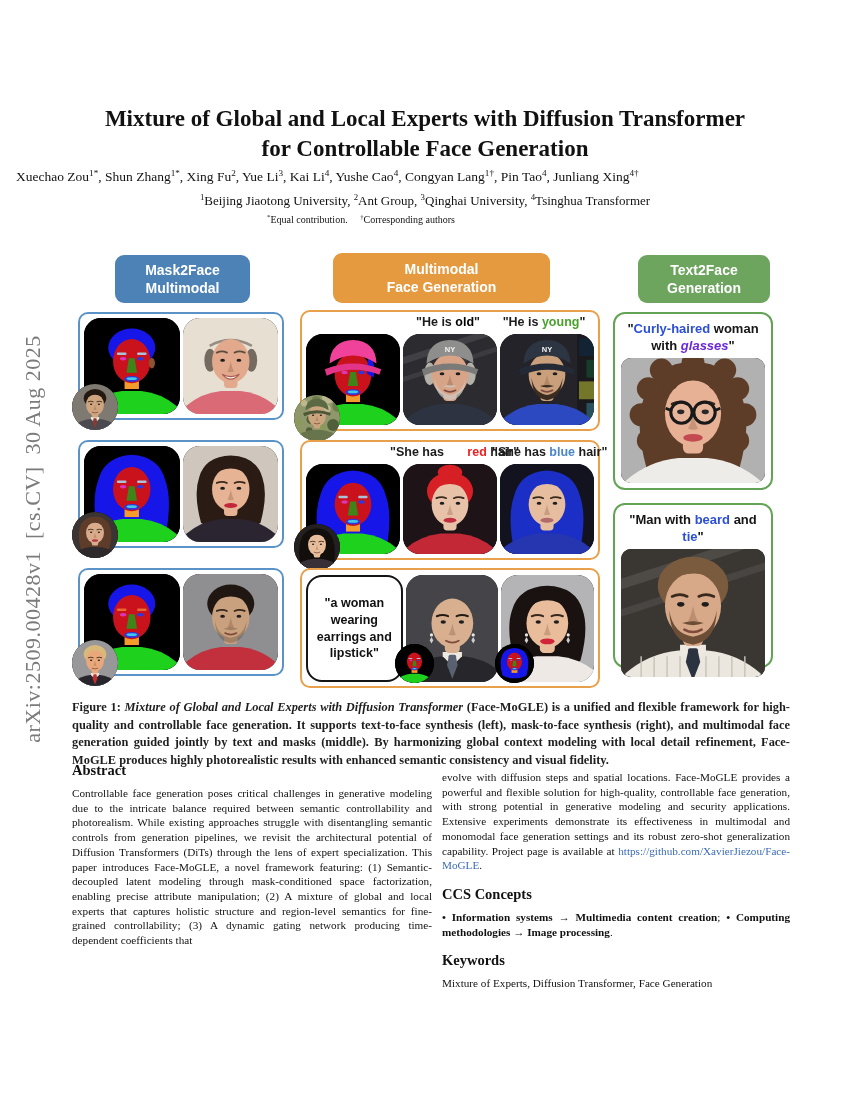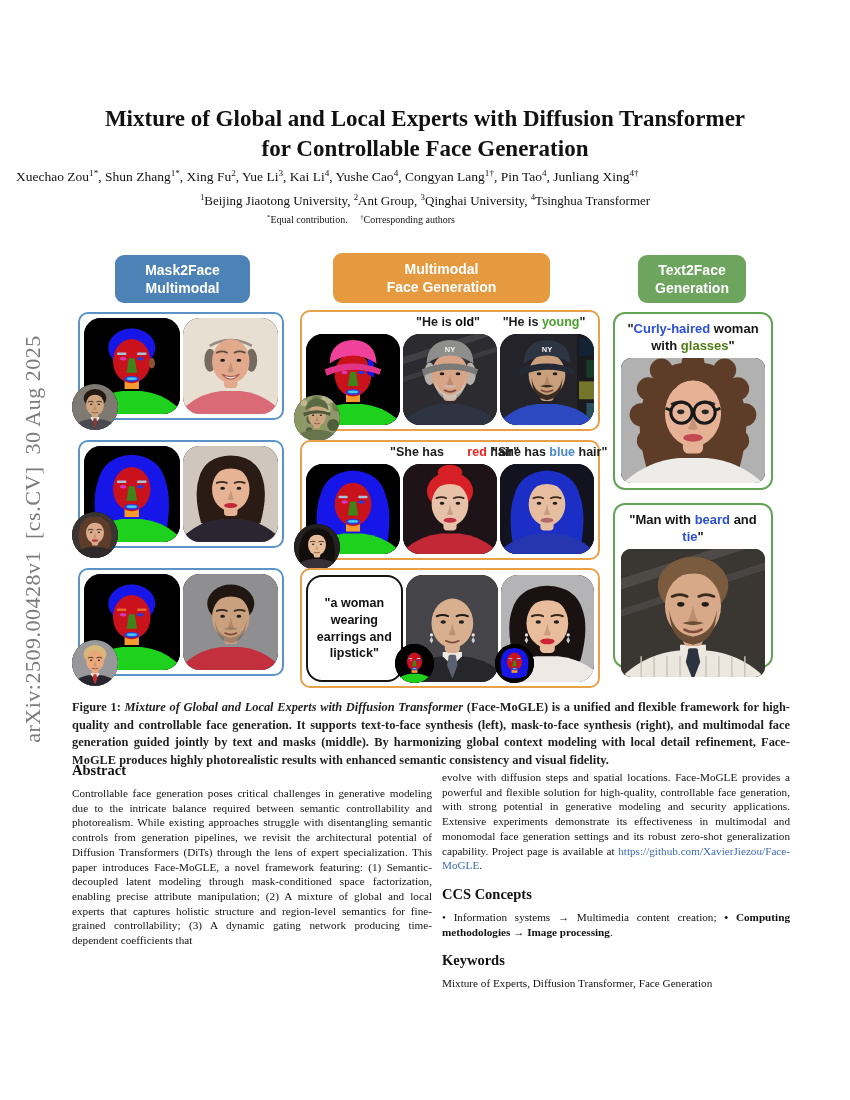--- a/index.html
+++ b/index.html
@@ -17,21 +17,21 @@
   .authors{position:absolute;left:16px;top:169px;width:686px;text-align:left;font-size:13.5px;}
   .affils{position:absolute;left:0;top:193px;width:850px;text-align:center;font-size:13px;}
   .contrib{position:absolute;left:0;top:214px;width:722px;text-align:center;font-size:10px;white-space:pre;}
 
   
   .badge{position:absolute;color:#fff;font-family:"Liberation Sans",sans-serif;font-weight:bold;
          font-size:14px;line-height:1.3;text-align:center;border-radius:9px;display:flex;
          align-items:center;justify-content:center;white-space:pre-line;}
   #badge1{left:115px;top:255px;width:135px;height:48px;}
   #badge2{left:333px;top:253px;width:217px;height:50px;}
-  #badge3{left:638px;top:255px;width:108px;height:48px;}
+  #badge3{left:638px;top:255px;width:132px;height:48px;}
 
   
   .lbox{position:absolute;left:78px;width:206px;height:108px;border:2px solid #5b93c8;
         border-radius:10px;background:#fff;display:flex;gap:3px;padding:4px;box-sizing:border-box;}
   #l1{top:312px;} #l2{top:440px;} #l3{top:568px;}
   .mbox{position:absolute;left:300px;width:300px;border:2px solid #e8a04b;border-radius:10px;
         background:#fff;box-sizing:border-box;}
   #m1{top:310px;height:121px;} #m2{top:440px;height:120px;} #m3{top:568px;height:120px;}
   .rbox{position:absolute;left:613px;width:160px;border:2px solid #63a355;border-radius:12px;
         background:#fff;box-sizing:border-box;}
@@ -496,21 +496,21 @@
           <ellipse cx="59" cy="42.5" rx="3.3" ry="1.8" fill="#2a3ae0"></ellipse>
           <polygon points="47,42 53,42 55.5,57 44.5,57" fill="#3f8419"></polygon>
           <ellipse cx="50" cy="63.5" rx="8" ry="3" fill="#2a3ae0"></ellipse>
           <ellipse cx="50" cy="63.2" rx="5.5" ry="1.4" fill="#45c8e8"></ellipse>
         </svg>
       </div>
   </div>
 
   <div class="rbox" id="r1">
     <div class="rcap"><span>"</span><span style="color: rgb(43, 79, 215);">Curly-haired</span><span> woman
-with </span><span style="color: #4d7c0f;">glasses</span><span>"</span></div>
+with </span><span style="color: #6d28d9; font-style: italic;">glasses</span><span>"</span></div>
     <div class="rphoto">
         <svg viewBox="0 0 100 100" preserveAspectRatio="xMidYMid slice" xmlns="http://www.w3.org/2000/svg">
           <rect x="-2" y="-2" width="104" height="104" fill="#b1b1b1"></rect>
           <path d="M18,84 Q9,52 16,34 Q23,10 50,9 Q77,10 84,34 Q91,52 82,84 Q70,93 50,92 Q30,93 18,84 Z" fill="#5e3d28"></path>
           <circle cx="19" cy="28" r="8" fill="#5e3d28"></circle>
           <circle cx="14" cy="46" r="8" fill="#5e3d28"></circle>
           <circle cx="19" cy="64" r="8" fill="#5e3d28"></circle>
           <circle cx="81" cy="28" r="8" fill="#5e3d28"></circle>
           <circle cx="86" cy="46" r="8" fill="#5e3d28"></circle>
           <circle cx="81" cy="64" r="8" fill="#5e3d28"></circle>
@@ -576,19 +576,19 @@
   <div class="figcap"><span>Figure 1: </span><span style="font-style: italic;">Mixture of Global and Local Experts with Diffusion Transformer</span><span> (Face-MoGLE) is a unified and flexible framework for high-quality and controllable face generation. It supports text-to-face synthesis (left), mask-to-face synthesis (right), and multimodal face generation guided jointly by text and masks (middle). By harmonizing global context modeling with local detail refinement, Face-MoGLE produces highly photorealistic results with enhanced semantic consistency and visual fidelity.</span></div>
 
   <div class="col1">
     <h2 class="sec">Abstract</h2>
     <p class="body">Controllable face generation poses critical challenges in generative modeling due to the intricate balance required between semantic controllability and photorealism. While existing approaches struggle with disentangling semantic controls from generation pipelines, we revisit the architectural potential of Diffusion Transformers (DiTs) through the lens of expert specialization. This paper introduces Face-MoGLE, a novel framework featuring: (1) Semantic-decoupled latent modeling through mask-conditioned space factorization, enabling precise attribute manipulation; (2) A mixture of global and local experts that captures holistic structure and region-level semantics for fine-grained controllability; (3) A dynamic gating network producing time-dependent coefficients that</p>
   </div>
   <div class="col2">
     <p class="body"><span>evolve with diffusion steps and spatial locations. Face-MoGLE provides a powerful and flexible solution for high-quality, controllable face generation, with strong potential in generative modeling and security applications. Extensive experiments demonstrate its effectiveness in multimodal and monomodal face generation settings and its robust zero-shot generalization capability. Project page is available at </span><span style="color: rgb(59, 107, 181);">https://github.com/XavierJiezou/Face-MoGLE</span><span>.</span></p>
     <div class="gap"></div>
     <h2 class="sec">CCS Concepts</h2>
-    <p class="body"><span style="font-weight: normal;">• Information systems → Multimedia content creation</span><span>; </span><span style="font-weight: bold;">• Computing methodologies → Image processing</span><span>.</span></p>
+    <p class="body"><span style="font-weight: bold;">• Information systems → Multimedia content creation</span><span>; </span><span style="font-weight: bold;">• Computing methodologies → Image processing</span><span>.</span></p>
     <div class="gap"></div>
     <h2 class="sec">Keywords</h2>
     <p class="body">Mixture of Experts, Diffusion Transformer, Face Generation</p>
   </div>
 
 </div>
 
 </body></html>

